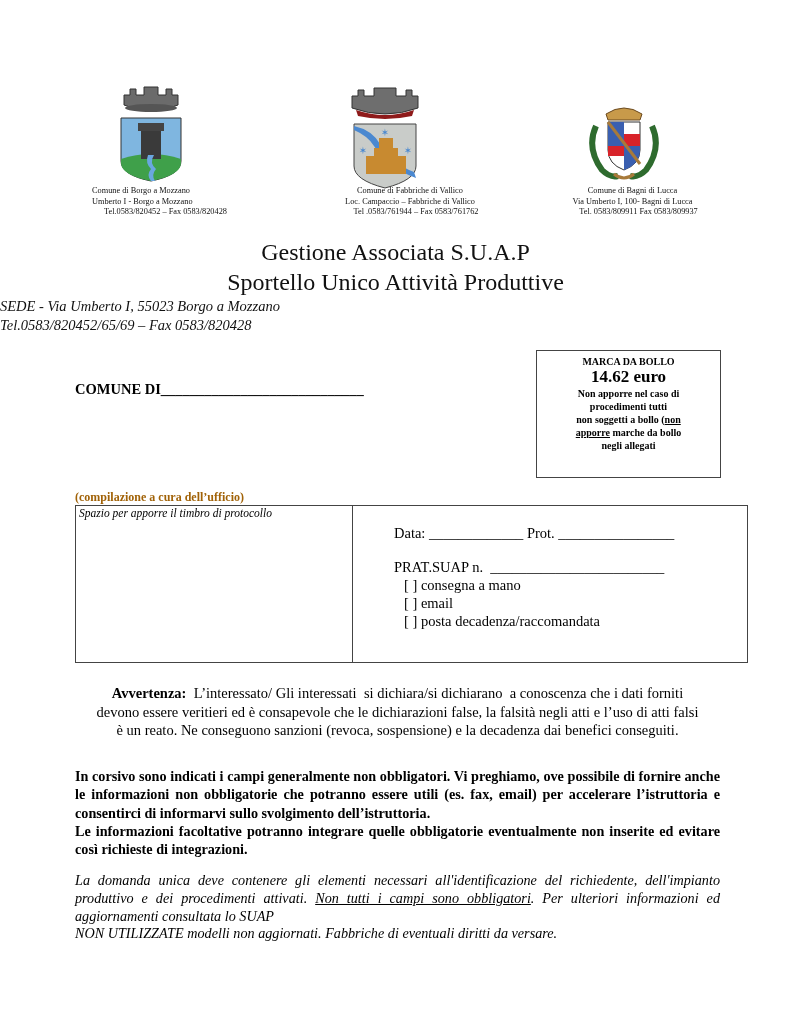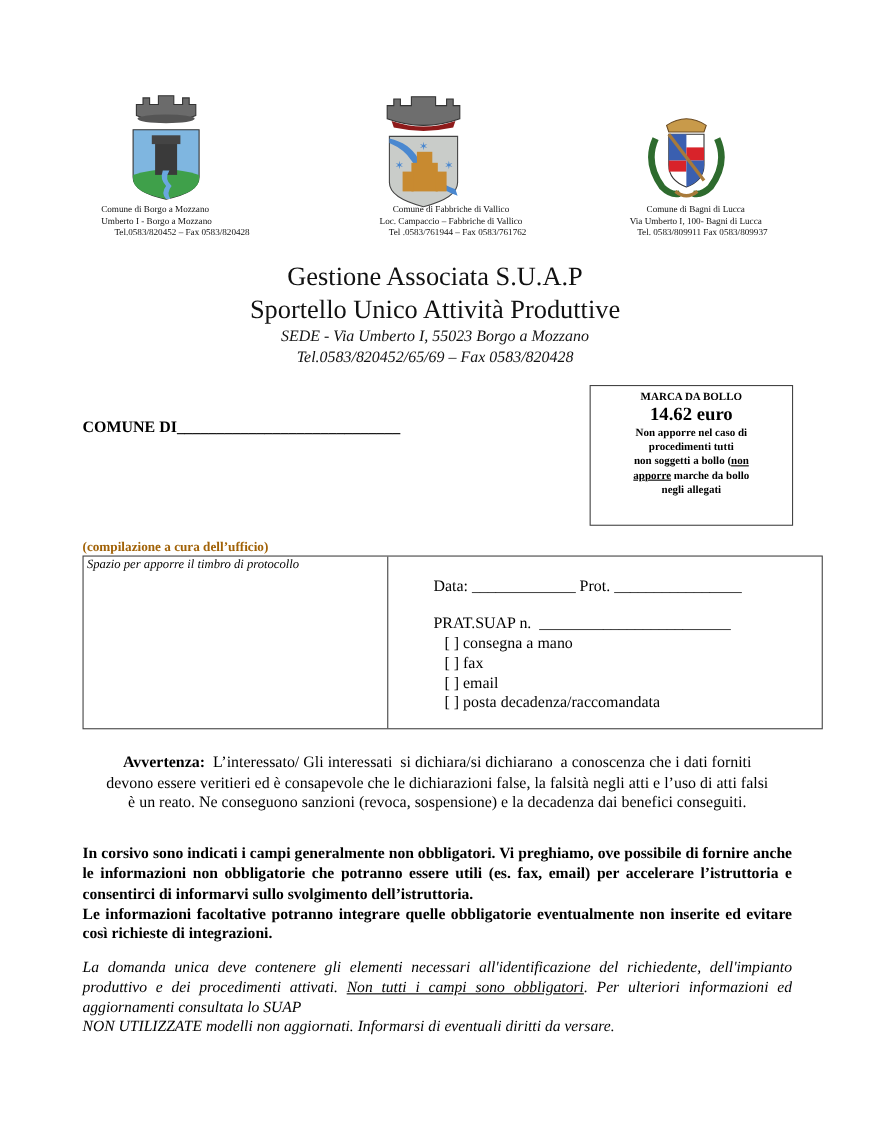--- a/index.html
+++ b/index.html
@@ -4,21 +4,21 @@
 <style>
   html, body { margin:0; padding:0; background:#fff; }
   body { width:791px; height:1024px; position:relative; overflow:hidden; font-family:"Liberation Serif", serif; color:#000; }
 
   
   .crest { position:absolute; }
   .muni { position:absolute; font-size:8.3px; line-height:10.5px; color:#111; white-space:nowrap; }
 
   
   .title { position:absolute; left:0; width:791px; text-align:center; font-family:"Liberation Serif", serif; font-size:24px; line-height:28px; font-weight:normal; color:#111; }
-  .sub { position:absolute; left:0; width:791px; text-align:center; font-style:italic; font-size:14.5px; line-height:18px; color:#111; }
+  .sub { position:absolute; left:0; width:791px; text-align:left; font-style:italic; font-size:14.5px; line-height:18px; color:#111; }
 
   
   .bollo { position:absolute; left:536px; top:350px; width:185px; height:128px; border:1px solid #444; box-sizing:border-box; text-align:center; font-weight:bold; font-size:10px; line-height:13px; }
   .bollo .h { margin-top:4px; font-size:10px; }
   .bollo .price { font-size:17px; line-height:18px; margin:0 0 1px; }
   .bollo u { text-decoration:underline; }
 
   .impianto { position:absolute; left:75px; top:380px; font-weight:bold; font-size:14.5px; line-height:18px; }
 
   .red { position:absolute; left:75px; top:490px; color:#a16207; font-weight:bold; font-size:12px; }
@@ -110,33 +110,32 @@
 
 <div class="red">(compilazione a cura dell’ufficio)</div>
 <div class="tbl">
   <div class="divider"></div>
   <div class="stamp">Spazio per apporre il timbro di protocollo</div>
   <div class="right">
     <div class="row">Data: _____________ Prot. ________________</div>
     <div style="height:16px"></div>
     <div class="row">PRAT.SUAP n.  ________________________</div>
     <div class="row" style="padding-left:10px">[ ] consegna a mano</div>
-    <div class="row" style="padding-left:10px">[ ] fax</div>
     <div class="row" style="padding-left:10px">[ ] email</div>
     <div class="row" style="padding-left:10px">[ ] posta decadenza/raccomandata</div>
   </div>
 </div>
 
 <div class="avv">
   <div><b>Avvertenza:</b><span style="white-space:pre">  L’interessato/ Gli interessati  si dichiara/si dichiarano  a conoscenza che i dati forniti</span></div>
   <div>devono essere veritieri ed è consapevole che le dichiarazioni false, la falsità negli atti e l’uso di atti falsi</div>
   <div>è un reato. Ne conseguono sanzioni (revoca, sospensione) e la decadenza dai benefici conseguiti.</div>
 </div>
 
 <div class="note">
   <p>In corsivo sono indicati i campi generalmente non obbligatori. Vi preghiamo, ove possibile di fornire anche le informazioni non obbligatorie che potranno essere utili (es. fax, email) per accelerare l’istruttoria e consentirci di informarvi sullo svolgimento dell’istruttoria.</p>
   <p>Le informazioni facoltative potranno integrare quelle obbligatorie eventualmente non inserite ed evitare così richieste di integrazioni.</p>
 </div>
 
 <div class="ital">
   <p><span>La domanda unica deve contenere gli elementi necessari all'identificazione del richiedente, dell'impianto produttivo e dei procedimenti attivati. </span><u>Non tutti i campi sono obbligatori</u><span>. Per ulteriori informazioni ed aggiornamenti consultata lo SUAP</span></p>
-  <p>NON UTILIZZATE modelli non aggiornati. Informarsi di eventuali diritti da versare.</p>
+  <p>NON UTILIZZATE modelli non aggiornati. Fabbriche di eventuali diritti da versare.</p>
 </div>
 
 </body></html>

